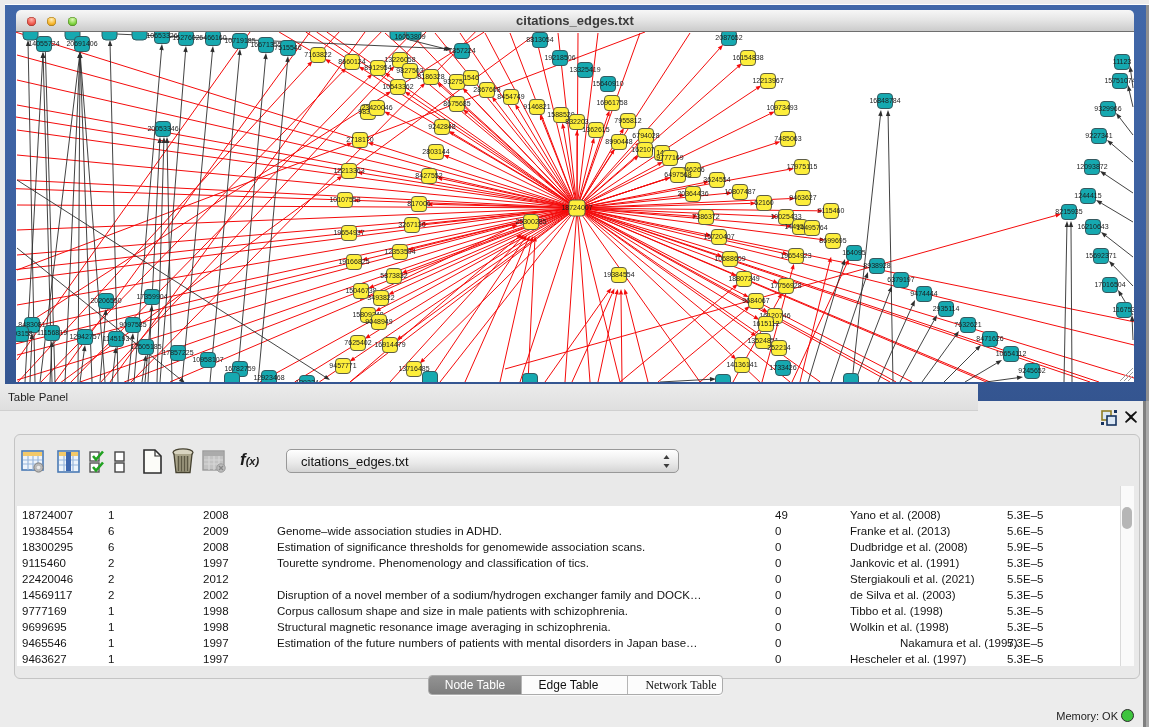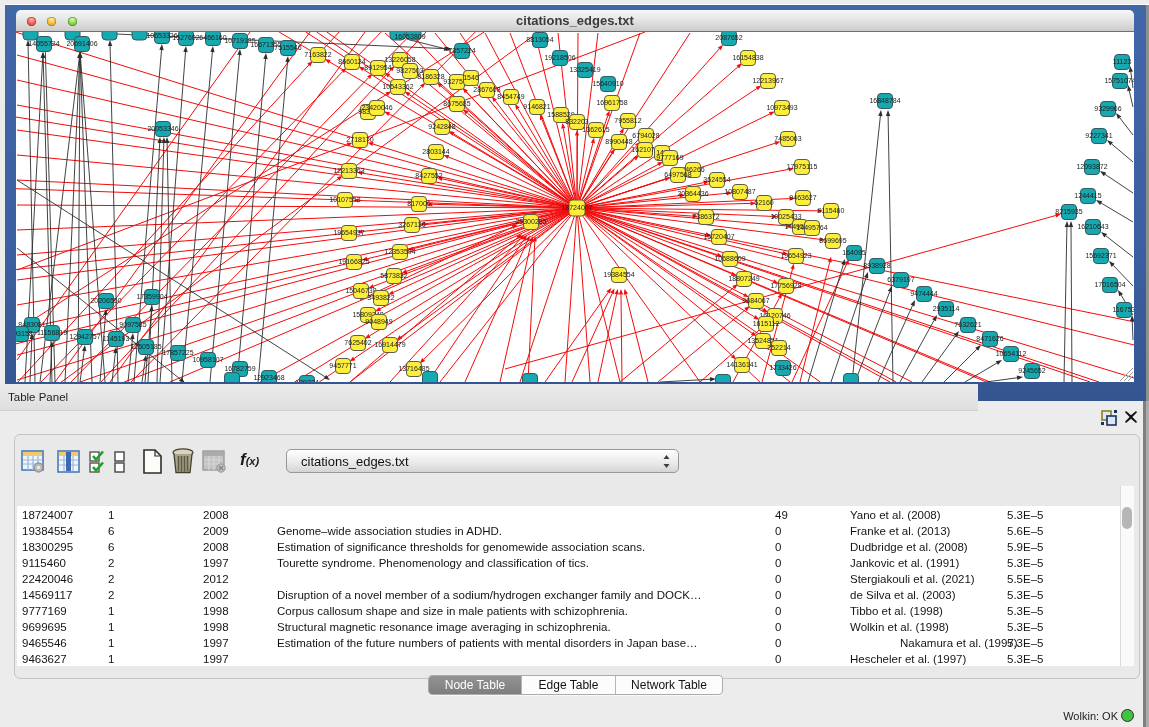--- a/index.html
+++ b/index.html
@@ -840,18 +840,18 @@
       <span style="left:203px">1997</span>
       <span style="left:775px">0</span>
       <span style="left:850px">Hescheler et al. (1997)</span>
       <span style="left:1007px">5.3E–5</span>
     </div>
 <div class="abs" id="vscroll"></div>
 <div class="abs" id="vthumb"></div>
 <div class="abs" id="tabs">
   <div class="seg" style="left:0;width:92px;background:linear-gradient(180deg,#939393,#7e7e7e);color:#fff;border-radius:3px 0 0 3px;">Node Table</div>
   <div class="seg" style="left:92px;width:94px;border-left:1px solid #b5b5b5;">Edge Table</div>
-  <div class="seg" style="left:186px;width:107px;border-left:1px solid #b5b5b5;">Network Table</div>
+  <div class="seg" style="left:198px;width:107px;border-left:1px solid #b5b5b5;font-family:Liberation Serif, serif;">Network Table</div>
 </div>
-<div class="abs" style="left:1040px;top:710px;width:78px;text-align:right;" id="memtxt">Wolkin: OK</div>
+<div class="abs" style="left:1040px;top:710px;width:78px;text-align:right;" id="memtxt">Memory: OK</div>
 <div class="abs" style="left:1121px;top:709px;width:13px;height:13px;border-radius:50%;background:#3ec43e;border:1px solid #2c2c2c;"></div>
 <div class="abs" style="left:1143px;top:401px;width:3px;height:326px;background:#7f7f7f;"></div>
 <div class="abs" style="left:1146px;top:401px;width:3px;height:326px;background:#ababab;"></div>
 </div>
 </body></html>

